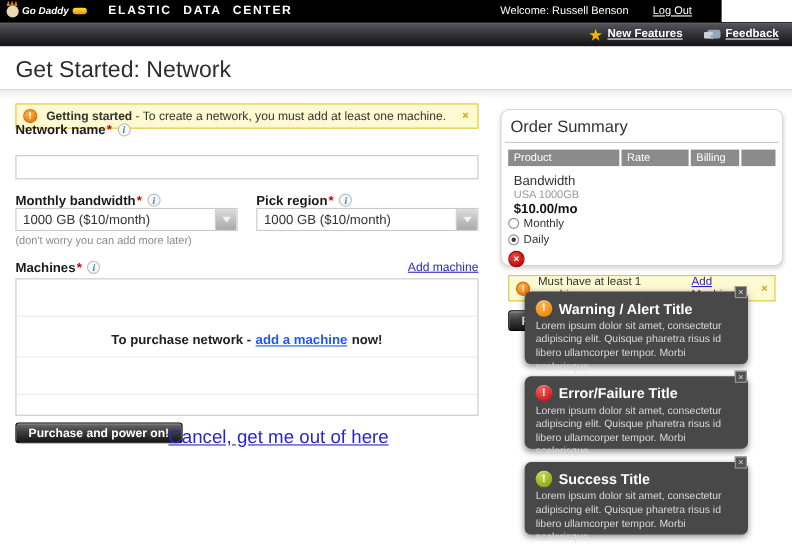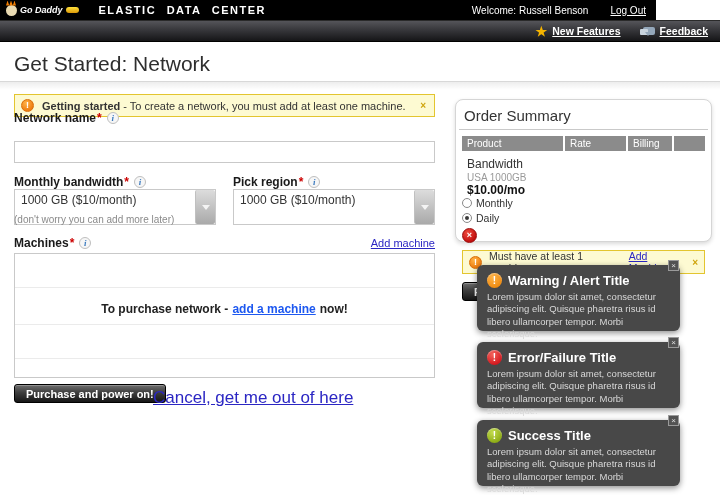--- a/index.html
+++ b/index.html
@@ -11,21 +11,21 @@
   .topbar { left:0; top:0; width:656px; height:20px; background:#000; display:flex; align-items:center; }
   .logo { display:flex; align-items:center; margin-left:6px; gap:3px; }
   .mascot { width:11px; height:11px; border-radius:50%; background:#e9dab2; position:relative; }
   .mascot::before { content:""; position:absolute; top:-4px; left:0; width:10px; height:5px; background:#f07c00;
      clip-path:polygon(0 100%,15% 0,33% 100%,50% 0,68% 100%,85% 0,100% 100%); }
   .brand-text { color:#fff; font-size:9px; font-weight:bold; font-style:italic; }
   .brand-pill { width:13px; height:6px; border-radius:3px; background:linear-gradient(#ffe13b,#dd9a0a); }
   .app-title { color:#fff; font-size:11px; font-weight:bold; letter-spacing:1.5px; word-spacing:6px; margin-left:20px; }
   .top-right { margin-left:auto; display:flex; align-items:center; color:#fff; font-size:10px; }
   .welcome { margin-right:22px; }
-  .logout { color:#fff; text-decoration:underline; margin-right:10px; cursor:pointer; }
+  .logout { color:#fff; text-decoration:underline; margin-right:27px; cursor:pointer; }
 
   
   .navbar { left:0; top:20px; width:720px; height:22px;
      background:linear-gradient(#55555a 0%, #3a3a3e 40%, #151517 100%);
      border-top:1px solid #2a2a2a; border-bottom:1px solid #000;
      display:flex; align-items:center; justify-content:flex-end; gap:22px; padding-right:12px; }
   .nav-item { display:flex; align-items:center; gap:5px; color:#fff; font-size:10.5px; font-weight:bold; }
   .nav-link { color:#fff; text-decoration:underline; cursor:pointer; }
   .star-icon { color:#f5b400; font-size:13px; line-height:13px; }
   .bubble-icon { position:relative; width:12px; height:8px; background:#94a7ba; border-radius:2px; }
@@ -46,21 +46,21 @@
 
   .alert-main { left:14px; top:94px; width:421px; height:23px; font-size:11px; padding:0 8px 0 6px; gap:8px; }
 
   
   .flabel { font-size:12px; font-weight:bold; color:#1a1a1a; display:flex; align-items:center; gap:5px; }
   .req { color:#cc0000; font-weight:bold; }
   .info-icon { width:12px; height:12px; border:1px solid #bfbfbf; border-radius:50%; background:#f6f6f6;
      color:#3b7abf; font-size:9px; line-height:10px; text-align:center; font-style:italic; font-family:"Liberation Serif", serif; }
   .text-input { border:1px solid #c9c9c9; background:#fff; height:22px; font-size:12px; padding:0 6px;
      font-family:"Liberation Sans", sans-serif; }
-  .dropdown { border:1px solid #c9c9c9; background:#fff; height:36px; display:flex; align-items:stretch; }
+  .dropdown { border:1px solid #c9c9c9; background:#fff; height:21px; display:flex; align-items:stretch; }
   .dd-text { flex:1; font-size:12px; color:#333; padding:3px 6px; white-space:nowrap; overflow:hidden; }
   .dd-btn { width:20px; background:linear-gradient(#dcdcdc,#a9a9a9); border-left:1px solid #c0c0c0;
      border-radius:2px; display:flex; align-items:center; justify-content:center; cursor:pointer; }
   .dd-arrow { width:0; height:0; border-left:4px solid transparent; border-right:4px solid transparent; border-top:5px solid #f4f4f4; }
   .hint { font-size:10px; color:#8a8a8a; }
   .blue-link { color:#2b26c3; text-decoration:underline; cursor:pointer; }
 
   .lbl-networkname { left:14px; top:111px; }
   .input-networkname { left:14px; top:141px; width:421px; }
   .lbl-bandwidth { left:14px; top:175px; }

